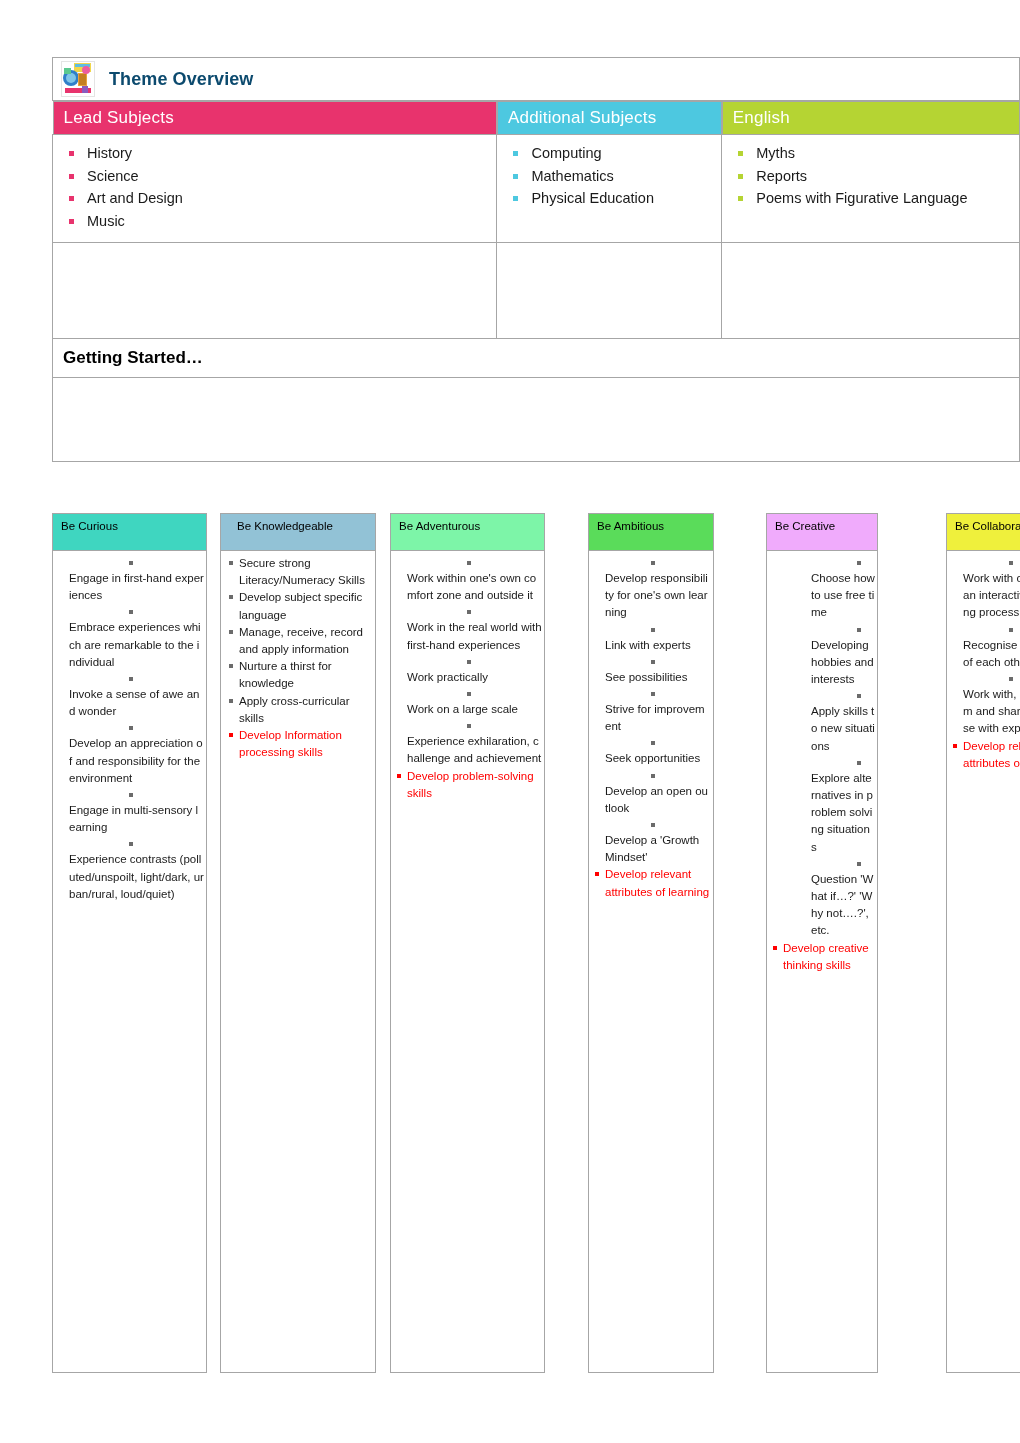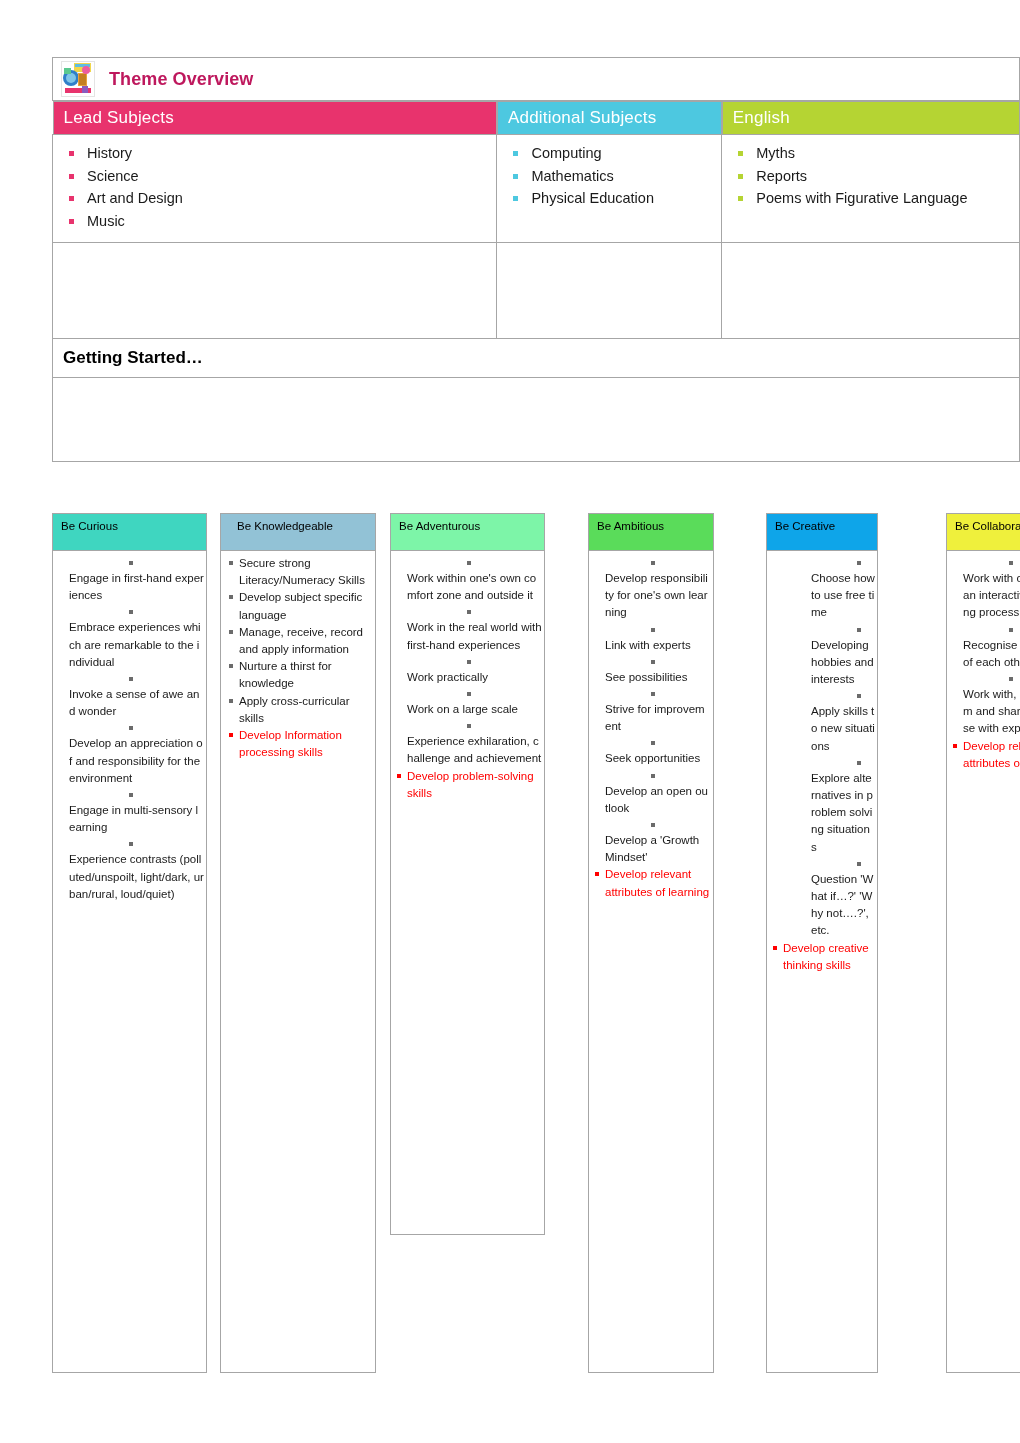--- a/index.html
+++ b/index.html
@@ -45,21 +45,21 @@
     margin-right: 14px;
     position: relative;
     overflow: hidden;
     background: #ffffff;
     border: 1px solid #e4e4e4;
   }
   .theme-icon svg { display: block; }
   .title-text {
     font-size: 18px;
     font-weight: bold;
-    color: #be185d;
+    color: #0c4a6e;
     letter-spacing: .1px;
   }
 
   .band {
     height: 32px;
     line-height: 32px;
     padding: 0 0 0 10px;
     color: #ffffff;
     font-size: 17px;
     font-weight: normal;
@@ -293,21 +293,21 @@
           <li style="word-break:normal;">Manage, receive, record and apply information</li>
           <li style="word-break:normal;">Nurture a thirst for knowledge</li>
           <li style="word-break:normal;">Apply cross-curricular skills</li>
           <li class="red" style="word-break:normal;">Develop Information processing skills</li>
         </ul>
       </div>
     </div>
 
     <div class="attr-col" style="left:338px;width:155px;">
       <div class="attr-head" style="background:#7DF5A8;">Be Adventurous</div>
-      <div class="attr-body" style="height:684px;">
+      <div class="attr-body" style="height:822px;">
         <ul class="narrow narrow-b">
           <li>Work within one's own comfort zone and outside it</li>
           <li>Work in the real world with first-hand experiences</li>
           <li>Work practically</li>
           <li>Work on a large scale</li>
           <li>Experience exhilaration, challenge and achievement</li>
           <li class="red" style="word-break:normal;margin-left:0;">Develop problem-solving skills</li>
         </ul>
       </div>
     </div>
@@ -322,21 +322,21 @@
           <li>Strive for improvement</li>
           <li>Seek opportunities</li>
           <li>Develop an open outlook</li>
           <li>Develop a 'Growth Mindset'</li>
           <li class="red" style="word-break:normal;margin-left:0;">Develop relevant attributes of learning</li>
         </ul>
       </div>
     </div>
 
     <div class="attr-col" style="left:714px;width:112px;">
-      <div class="attr-head" style="background:#0ea5e9;">Be Creative</div>
+      <div class="attr-head" style="background:#f0abfc;">Be Creative</div>
       <div class="attr-body" style="height:822px;">
         <ul class="narrow narrow-e" style="padding-left:0;">
           <li style="margin-left:42px;">Choose how to use free time</li>
           <li style="margin-left:42px;">Developing hobbies and interests</li>
           <li style="margin-left:42px;">Apply skills to new situations</li>
           <li style="margin-left:42px;">Explore alternatives in problem solving situations</li>
           <li style="margin-left:42px;">Question 'What if…?' 'Why not….?', etc.</li>
           <li class="red" style="word-break:normal;margin-left:0;">Develop creative thinking skills</li>
         </ul>
       </div>

